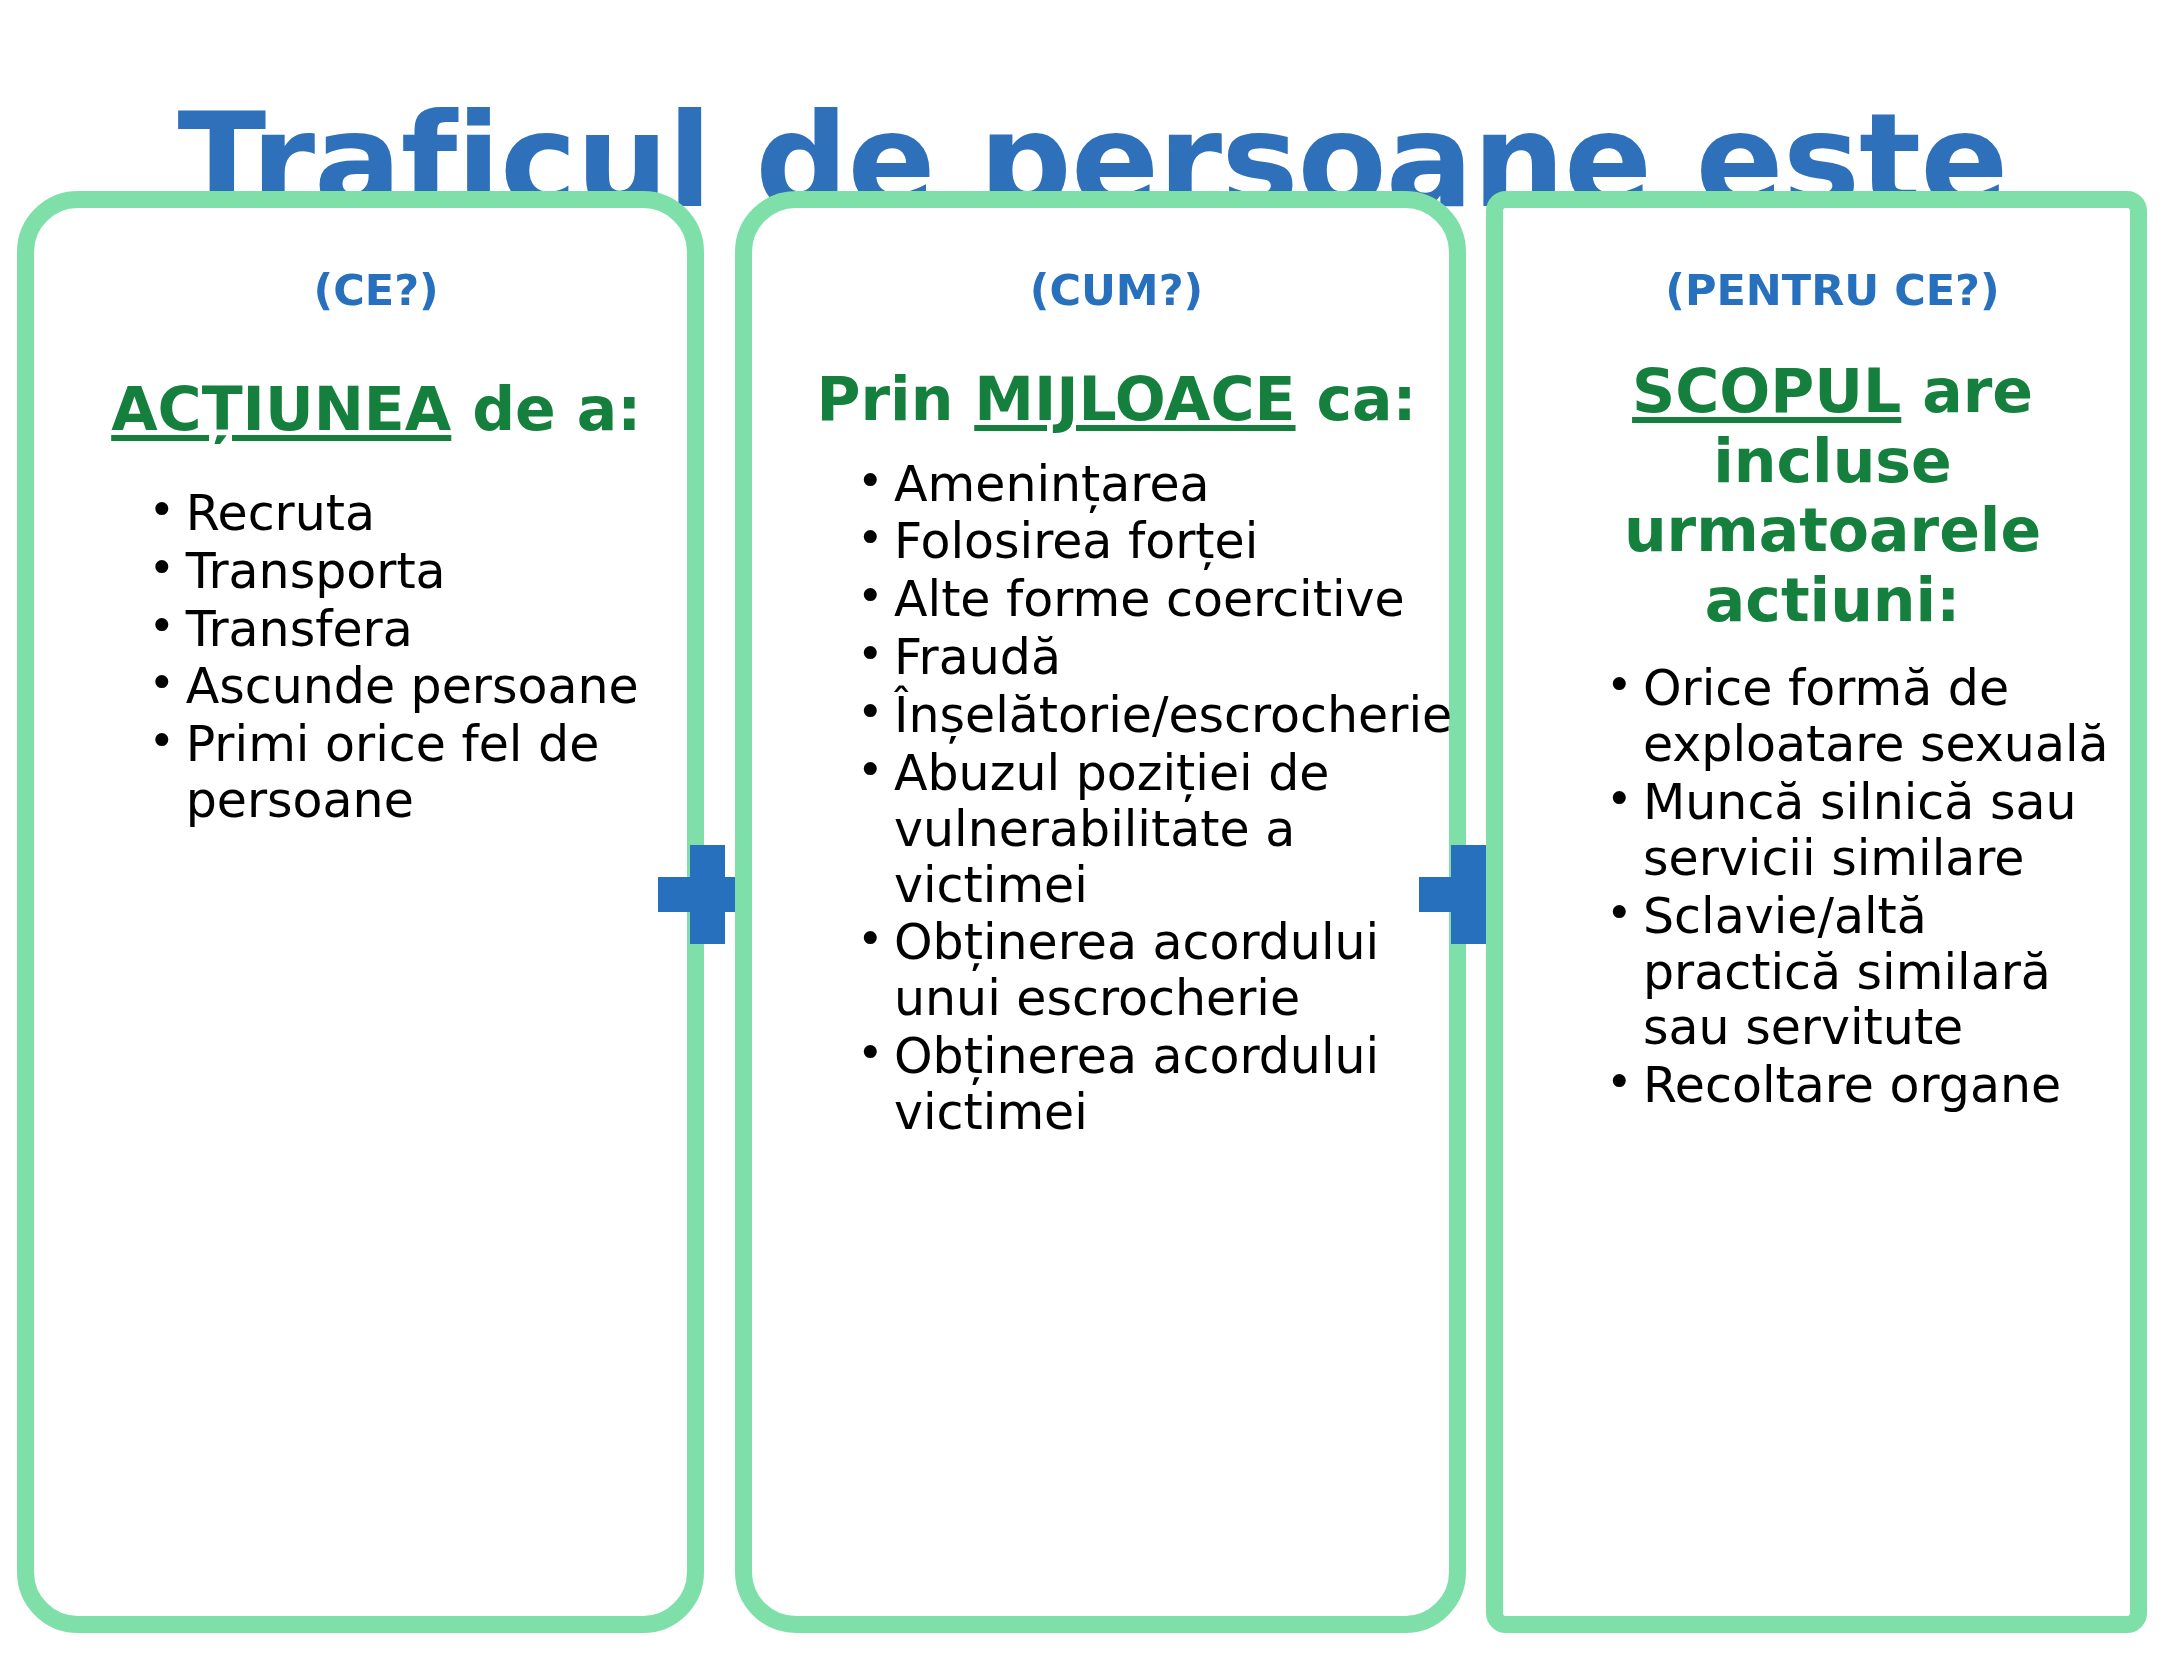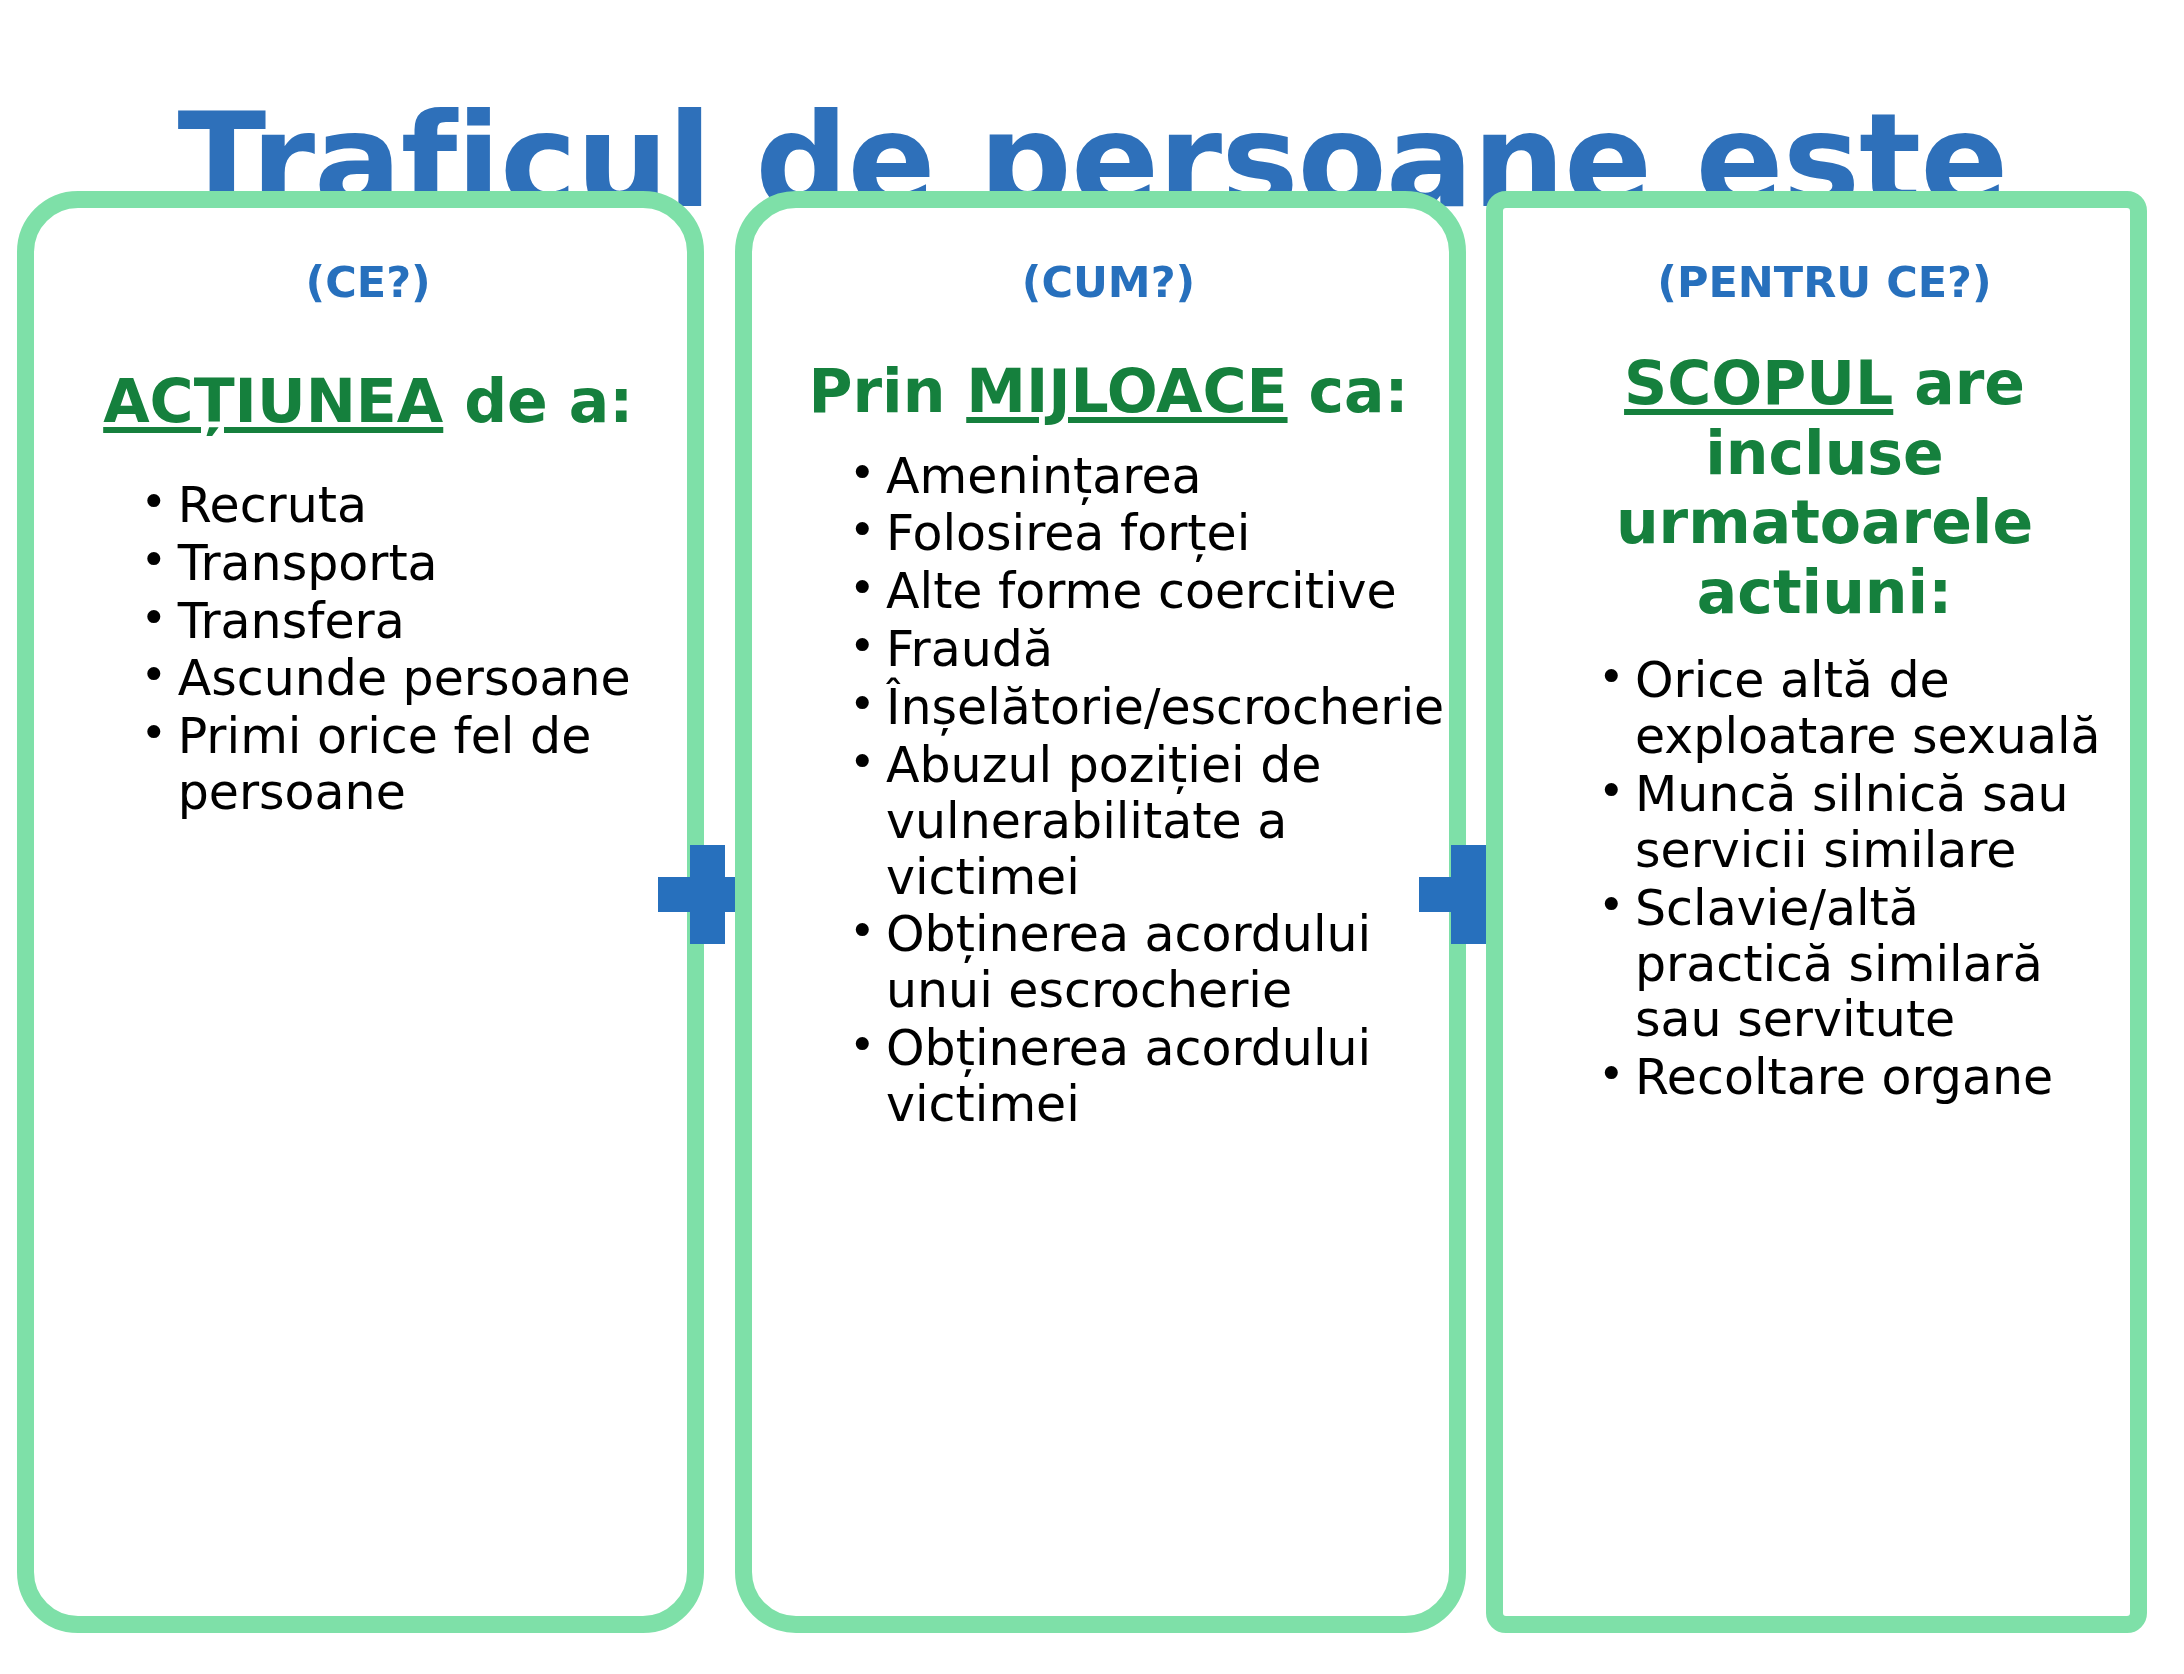--- a/index.html
+++ b/index.html
@@ -53,21 +53,21 @@
   .card-1 { left: 16.7px;   width: 687px; }
   .card-2 { left: 735px;  width: 731px; }
   .card-3 { left: 1486px; width: 661px; border-radius: 20px; }
 
   .card-inner {
     position: absolute;
     left: 0;
     top: 0;
     width: 100%;
     height: 100%;
-    padding: 8px;
+    padding: 16px;
   }
 
   .col-question {
     margin: 0;
     padding-top: 43px;
     text-align: center;
     font-family: "DejaVu Sans", sans-serif;
     font-weight: 700;
     font-size: 43px;
     line-height: 1.1;
@@ -214,21 +214,21 @@
   <div class="plus plus-2">
     <span class="bar-h"></span>
     <span class="bar-v"></span>
   </div>
 
   <section class="card card-3">
     <div class="card-inner">
       <div class="col-question">(PENTRU CE?)</div>
       <div class="col-subhead sub-3"><span class="u">SCOPUL</span><span> are incluse urmatoarele actiuni:</span></div>
       <ul class="col-list list-3">
-        <li>Orice altă de exploatare sexuală</li>
+        <li>Orice formă de exploatare sexuală</li>
         <li>Muncă silnică sau servicii similare</li>
         <li>Sclavie/altă practică similară sau servitute</li>
         <li>Recoltare organe</li>
       </ul>
     </div>
   </section>
 
 </div>
 
 

